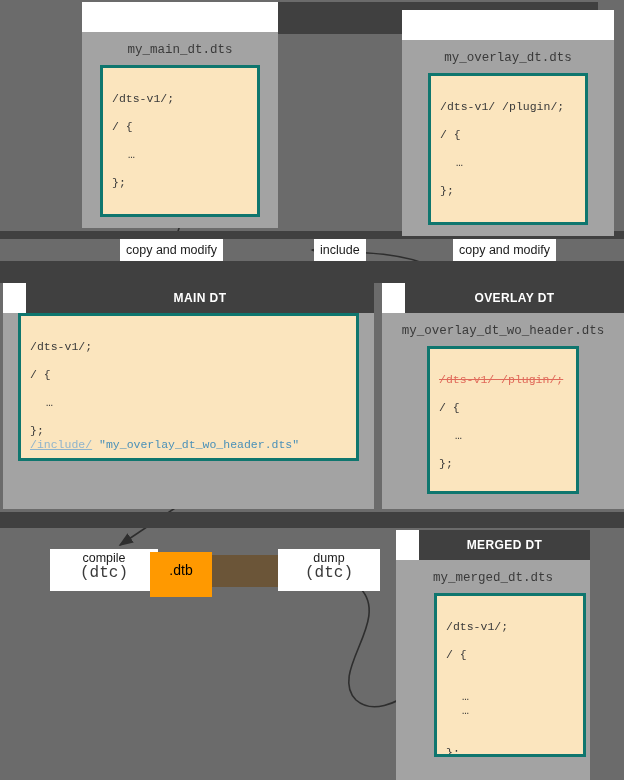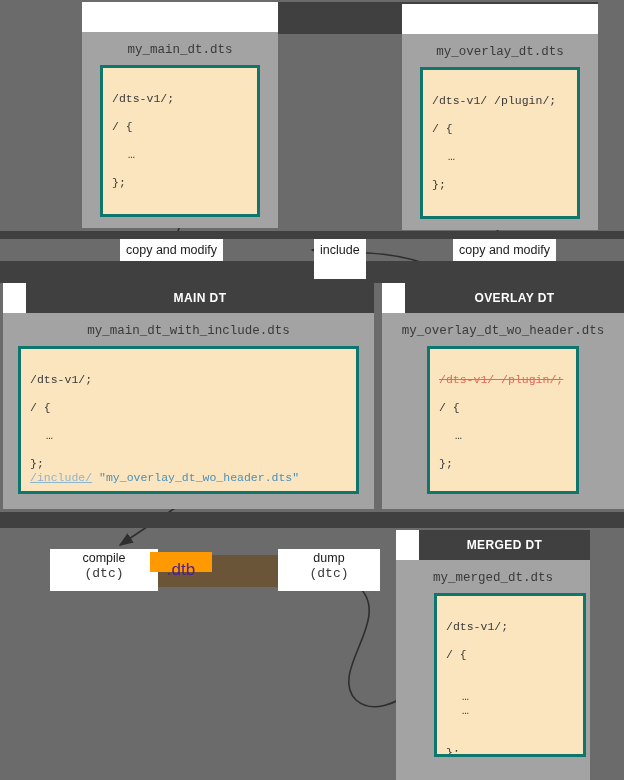--- a/index.html
+++ b/index.html
@@ -105,22 +105,22 @@
     z-index: 2;
   }
 
   
   #panel-main-top {
     left: 82px; top: 2px;
     width: 196px; height: 226px;
   }
   #panel-main-top .panel-header { background: transparent; }
   #panel-overlay-top {
-    left: 402px; top: 4px;
-    width: 196px; height: 226px;
+    left: 402px; top: 10px;
+    width: 212px; height: 226px;
   }
   #panel-overlay-top .panel-header { background: transparent; }
 
   #panel-main-top .codeblock {
     width: 160px; height: 152px;
   }
   #panel-overlay-top .codeblock {
     width: 160px; height: 152px;
   }
 
@@ -130,21 +130,21 @@
     background: #ffffff;
     z-index: 4;
     font-size: 12.5px;
     color: #1a1a1a;
     line-height: 22px;
     white-space: nowrap;
     padding: 0 6px;
     box-sizing: border-box;
   }
   #lbl-copy-left  { left: 120px; top: 239px; height: 22px; }
-  #lbl-include    { left: 314px; top: 239px; height: 40px; }
+  #lbl-include    { left: 314px; top: 239px; height: 22px; }
   #lbl-copy-right { left: 453px; top: 239px; height: 22px; }
 
   
   #panel-main-mid {
     left: 3px; top: 283px;
     width: 371px; height: 226px;
   }
   #panel-main-mid .codeblock {
     width: 341px; height: 148px;
     margin-left: 15px;
@@ -175,38 +175,38 @@
   #cseg-right { left: 228px; width: 102px; }
   #dtb-tail {
     position: absolute;
     left: 108px; top: 6px;
     width: 120px; height: 32px;
     background: #6b5538;
   }
   #dtb-box {
     position: absolute;
     left: 150px; top: 552px;
-    width: 62px; height: 20px;
+    width: 62px; height: 45px;
     background: #ff9900;
-    color: #4c1d95;
-    font-size: 17px;
+    color: #000000;
+    font-size: 14px;
     text-align: center;
     line-height: 36px;
     z-index: 6;
   }
   .cstrip-label {
     text-align: center;
     padding-top: 2px;
     font-size: 12.5px;
     color: #1a1a1a;
     line-height: 15px;
   }
   .cstrip-label .sub {
     font-family: "Liberation Mono", "DejaVu Sans Mono", monospace;
-    font-size: 13px;
+    font-size: 16px;
     color: #3a3a3a;
   }
 
   
   #panel-merged {
     left: 396px; top: 530px;
     width: 194px; height: 250px;
   }
   #panel-merged .codeblock {
     width: 152px; height: 164px;
@@ -290,21 +290,20 @@
     </div>
   </div>
 
   <div class="label-band" id="lbl-copy-left">copy and modify</div>
   <div class="label-band" id="lbl-include">include</div>
   <div class="label-band" id="lbl-copy-right">copy and modify</div>
 
   <div class="panel" id="panel-main-mid">
     <div class="panel-header">MAIN DT</div>
     <div class="panel-body">
-      <div class="filename">my_main_dt_with_include.dts</div>
       <div class="codeblock">
         <div class="blank"></div>
         <div class="ln">/dts-v1/;</div>
         <div class="blank"></div>
         <div class="ln">/ {</div>
         <div class="blank"></div>
         <div class="ln ell" style="padding-left:16px;">…</div>
         <div class="blank"></div>
         <div class="ln">};</div>
         <div class="ln"><span class="inc-kw">/include/</span> <span class="inc-str">"my_overlay_dt_wo_header.dts"</span></div>

